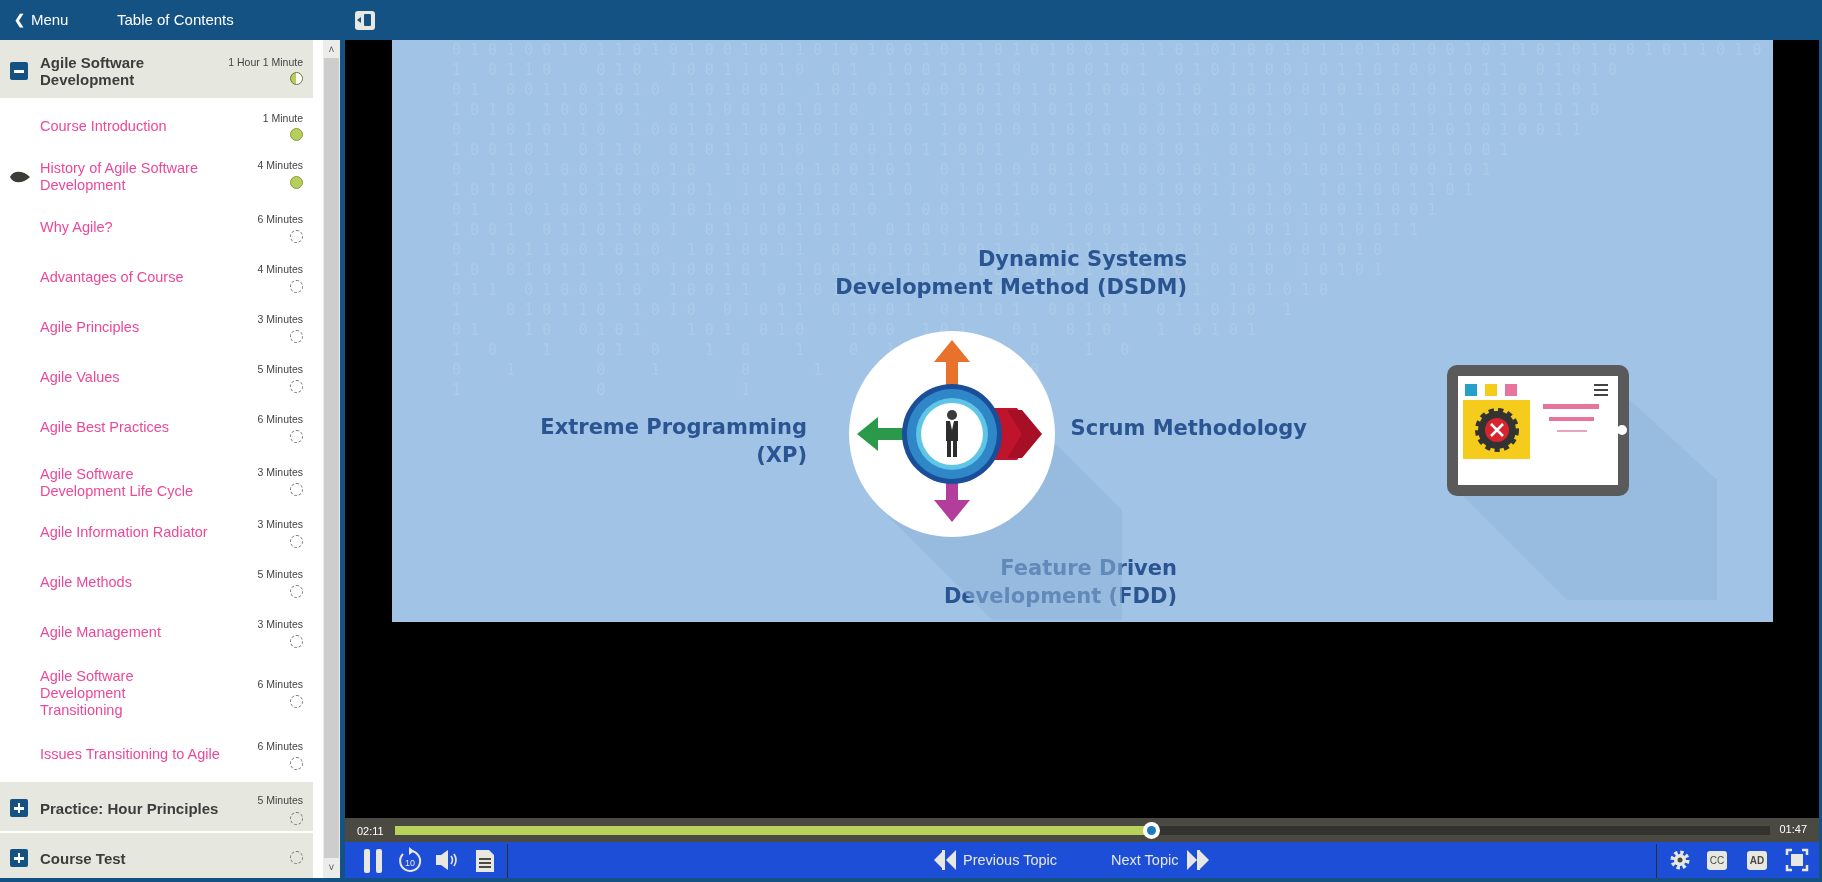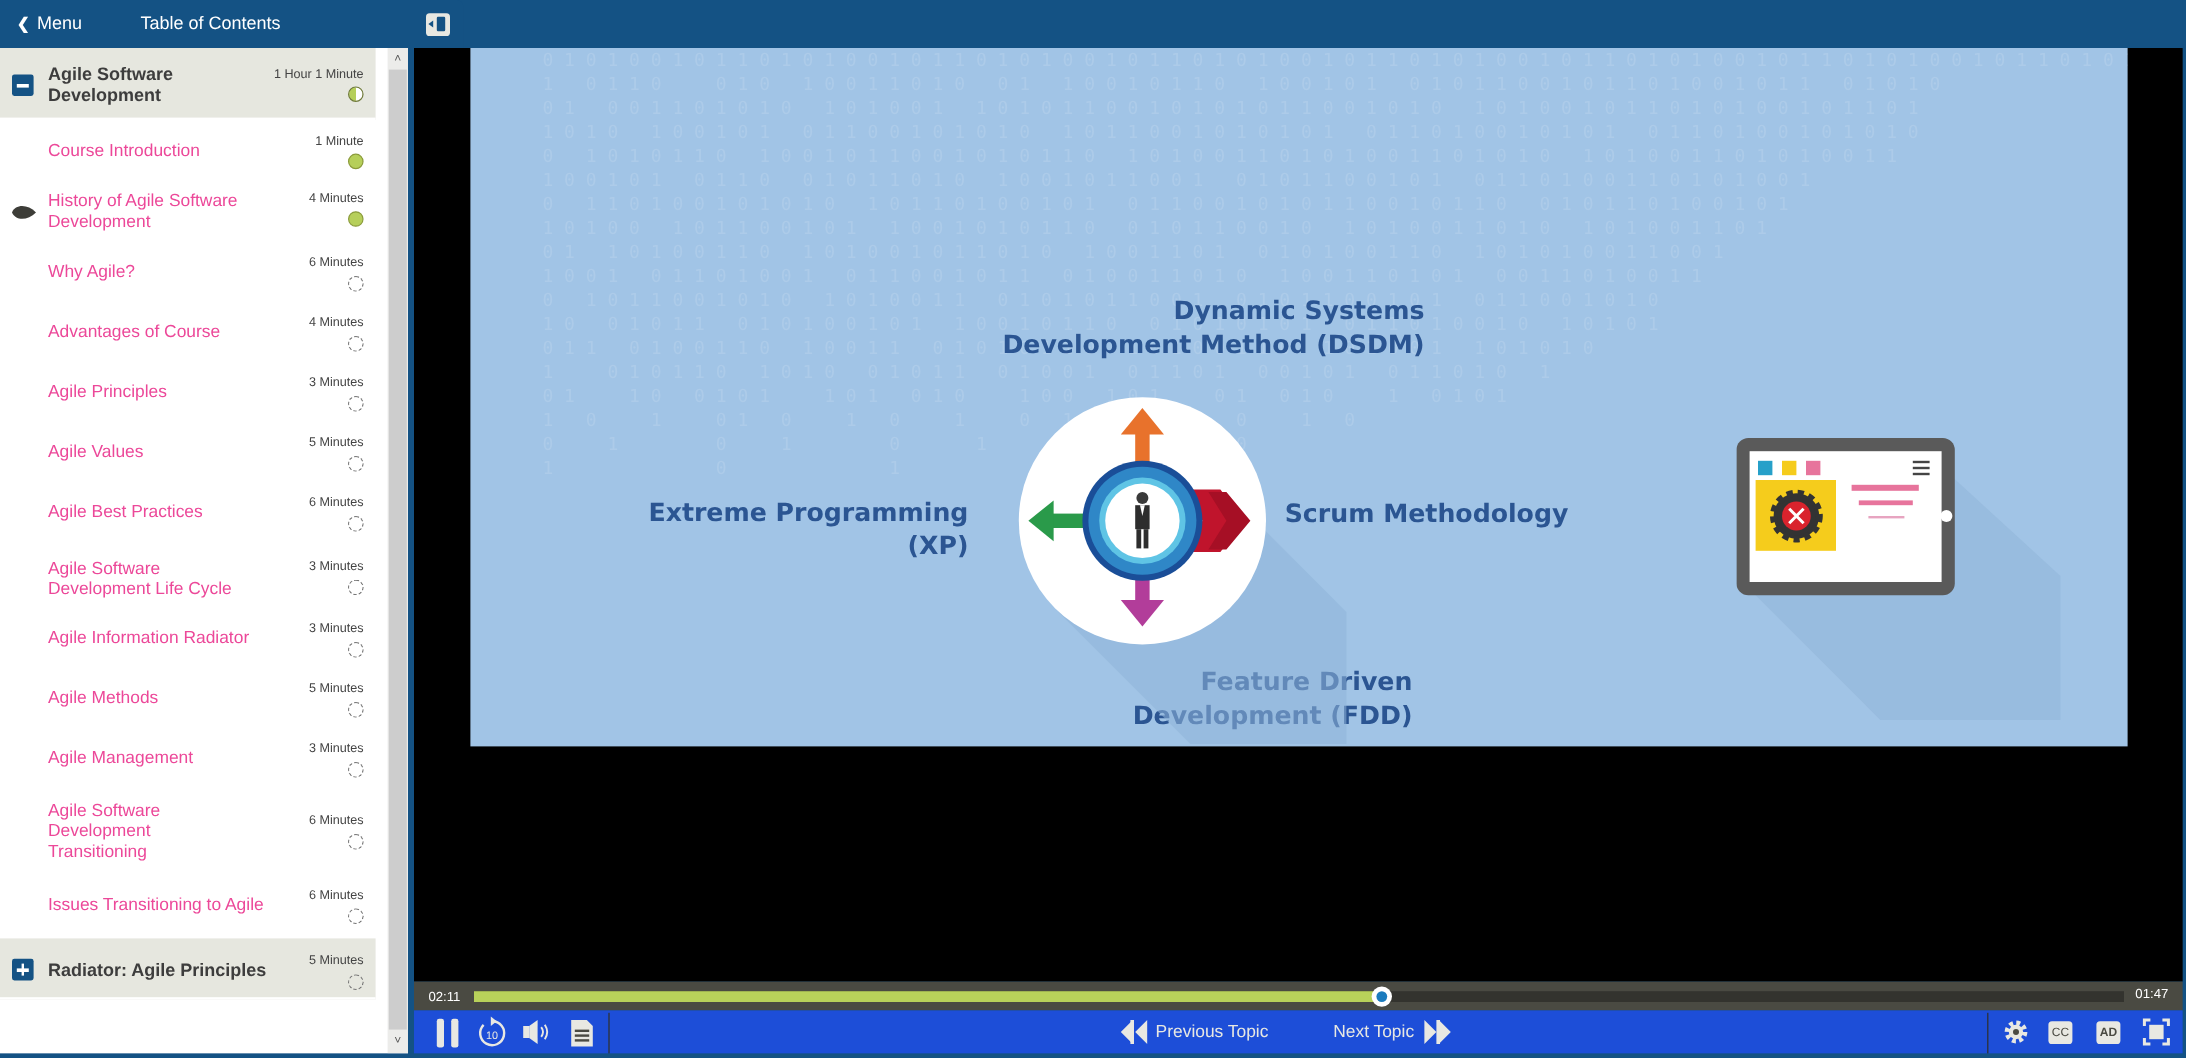--- a/index.html
+++ b/index.html
@@ -180,25 +180,30 @@
       </div>
 
       <div class="item" style="height:52px">
         <div class="label" style="top:16px">Issues Transitioning to Agile</div>
         <div class="dur" style="top:10px">6 Minutes</div>
         <div class="status todo" style="top:27px"></div>
       </div>
 
       <div class="section" style="height:51px">
         <div class="toggle plus" style="top:17px"></div>
-        <div class="title" style="top:18px">Radiator: Agile Principles</div>
+        <div class="title" style="top:18px">Practice: Hour Principles</div>
         <div class="dur" style="top:12px">5 Minutes</div>
         <div class="status todo" style="top:30px"></div>
       </div>
 
+      <div class="section" style="height:48px">
+        <div class="toggle plus" style="top:16px"></div>
+        <div class="title" style="top:17px">Course Test</div>
+        <div class="status todo" style="top:18px"></div>
+      </div>
     </div>
 
     <div class="scroll-track"></div>
     <div class="scroll-thumb"></div>
     <div class="scroll-up">˄</div>
     <div class="scroll-down">˅</div>
   </div>
   <div class="sb-border"></div>
 
 

